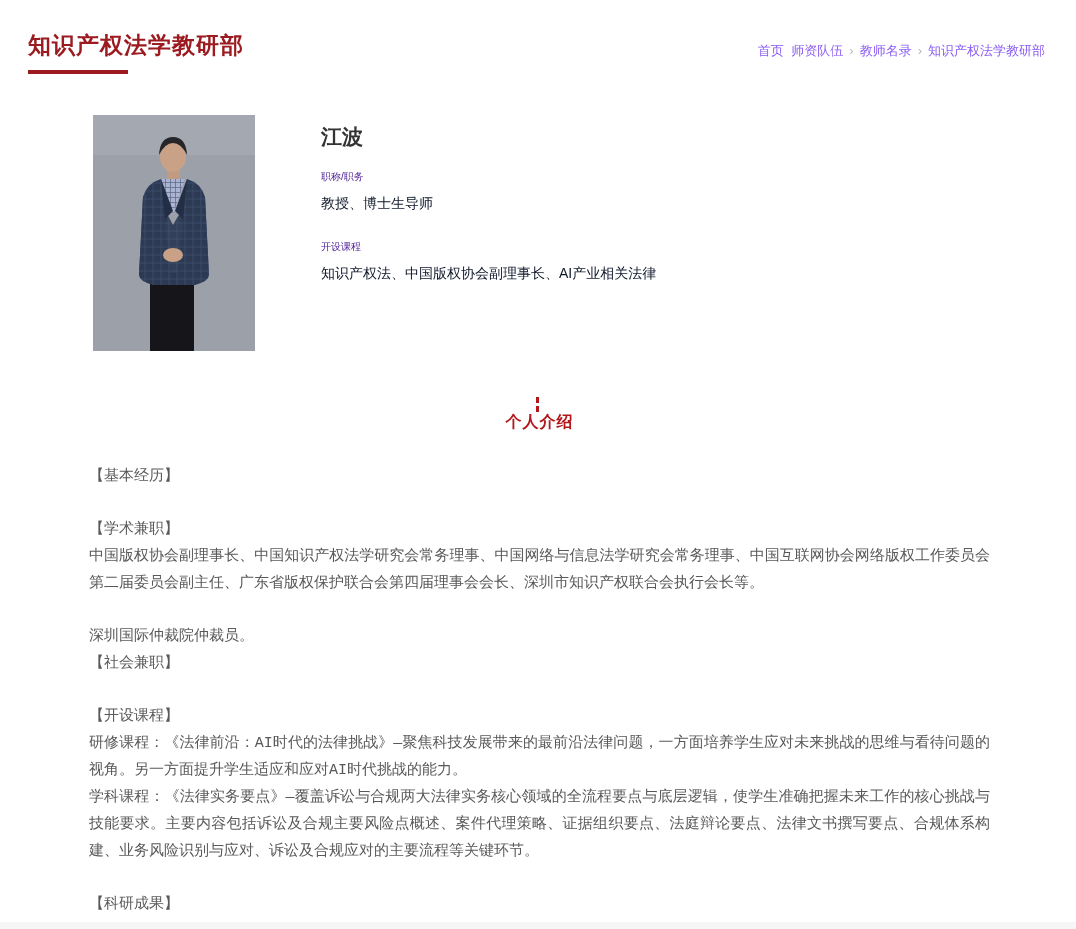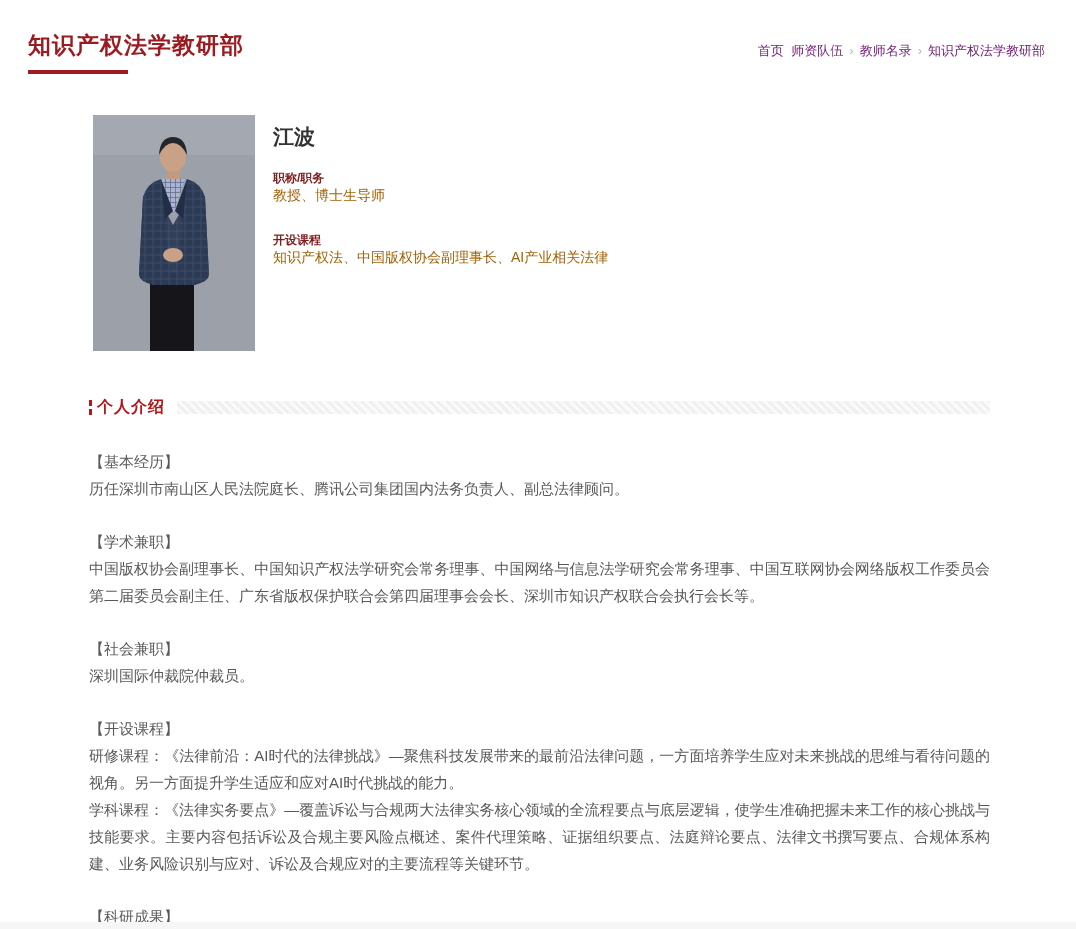--- a/index.html
+++ b/index.html
@@ -6,45 +6,45 @@
   .page {
     position:relative; width:1076px; height:929px; overflow:hidden;
     background:#fff; font-family:"Liberation Sans","DejaVu Sans",sans-serif;
   }
   
   .header { display:flex; justify-content:space-between; align-items:flex-start;
             padding:30px 31px 0 28px; }
   .page-title { font-size:23px; font-weight:bold; color:#9b1b20; margin:0; letter-spacing:1px; }
   .title-underline { width:100px; height:4px; background:#9b1b20; margin-top:9px; }
   .breadcrumb { font-size:13px; color:#8f8f8f; margin-top:12px; white-space:nowrap; }
-  .breadcrumb .crumb { color:#701a75; cursor:pointer; }
+  .breadcrumb .crumb { color:#8b5cf6; cursor:pointer; }
   .breadcrumb .sep { margin:0 6px; color:#b8b8b8; }
   .breadcrumb .sep-space { margin:0 2px; }
   
-  .profile { display:flex; margin:41px 86px 0 93px; }
+  .profile { display:flex; margin:41px 86px 0 93px;gap:48px; }
   .photo { width:162px; height:236px; flex:none; background:#9ba0a9; }
   .photo svg { display:block; }
   .info { margin-left:18px; padding-top:4px; }
   .name { font-size:21px; font-weight:bold; color:#333; margin:4px 0 0 0; }
   .field { margin-top:19px; }
   .field + .field { margin-top:27px; }
-  .field-label { font-size:12px; font-weight:bold; color:#7f1d1d; }
-  .field-value { font-size:14px; color:#a16207; margin-top:0; }
+  .field-label { font-size:10px; font-weight:normal; color:#4c1d95; }
+  .field-value { font-size:14px; color:#0f172a; margin-top:11px; }
   
-  .section-heading { display:flex; align-items:center; margin:46px 86px 0 89px; }
+  .section-heading { display:flex; align-items:center; margin:46px 86px 0 89px;flex-direction:column; }
   .red-bar { width:3px; height:15px; margin-right:5px; flex:none;
     background:linear-gradient(#b3161b 0 42%, transparent 42% 58%, #b3161b 58% 100%); }
   .section-title { font-size:16px; font-weight:bold; color:#b3161b; letter-spacing:1px; white-space:nowrap; }
   .hatch { flex:1; height:13px; margin-left:12px;
     background:repeating-linear-gradient(45deg,#f0f0f0 0 3px,#fafafa 3px 6px); }
   
   .bio { margin:30px 86px 0 89px; font-size:15px; color:#595959;
          line-height:27px; text-align:justify; }
   .bio .block { margin-bottom:26px; }
-  .bio p { margin:0; }
+  .bio p { margin:0;font-family:Liberation Mono, monospace; }
   
   .bottom-strip { position:absolute; left:0; right:0; bottom:0; height:7px; background:#f6f6f6; }
 </style>
 </head>
 <body>
 
 <div class="page">
 
   <div class="header">
     <div>
@@ -103,29 +103,28 @@
 
   <div class="section-heading">
     <span class="red-bar"></span>
     <span class="section-title">个人介绍</span>
     <span class="hatch"></span>
   </div>
 
   <div class="bio" id="bio">
       <div class="block">
         <p>【基本经历】</p>
-        <p>历任深圳市南山区人民法院庭长、腾讯公司集团国内法务负责人、副总法律顾问。</p>
       </div>
       <div class="block">
         <p>【学术兼职】</p>
         <p>中国版权协会副理事长、中国知识产权法学研究会常务理事、中国网络与信息法学研究会常务理事、中国互联网协会网络版权工作委员会第二届委员会副主任、广东省版权保护联合会第四届理事会会长、深圳市知识产权联合会执行会长等。</p>
       </div>
       <div class="block">
+        <p>深圳国际仲裁院仲裁员。</p>
         <p>【社会兼职】</p>
-        <p>深圳国际仲裁院仲裁员。</p>
       </div>
       <div class="block">
         <p>【开设课程】</p>
         <p>研修课程：《法律前沿：AI时代的法律挑战》—聚焦科技发展带来的最前沿法律问题，一方面培养学生应对未来挑战的思维与看待问题的视角。另一方面提升学生适应和应对AI时代挑战的能力。</p>
         <p>学科课程：《法律实务要点》—覆盖诉讼与合规两大法律实务核心领域的全流程要点与底层逻辑，使学生准确把握未来工作的核心挑战与技能要求。主要内容包括诉讼及合规主要风险点概述、案件代理策略、证据组织要点、法庭辩论要点、法律文书撰写要点、合规体系构建、业务风险识别与应对、诉讼及合规应对的主要流程等关键环节。</p>
       </div>
       <div class="block">
         <p>【科研成果】</p>
       </div>
     </div>

